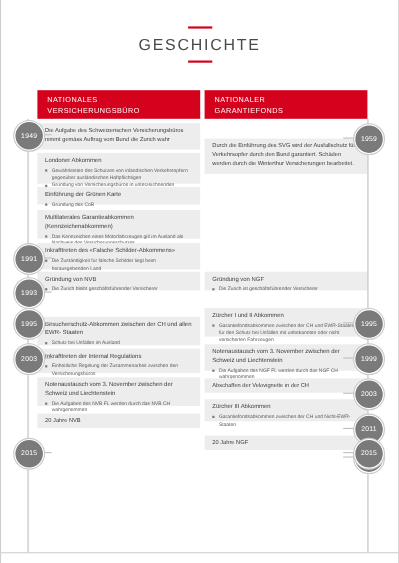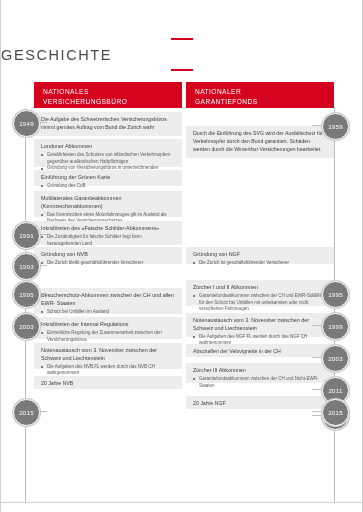--- a/index.html
+++ b/index.html
@@ -12,22 +12,22 @@
     position:relative;
   }
   .page{
     position:absolute;inset:0;
     border-left:1px solid #cfcfcf;
     border-right:1px solid #cfcfcf;
     box-sizing:border-box;
   }
   
   .title-block{
-    padding-top:38px;
-    text-align:left;
+    padding-top:24px;
+    text-align:center;
   }
   .rule{
     width:22px;height:2px;background:#d4021d;margin:0 auto;
   }
   .page-title{
     font-size:14.5px;
     letter-spacing:1.6px;
     color:#4a4a4a;
     margin:7px 0 6px 0;
     font-weight:400;

